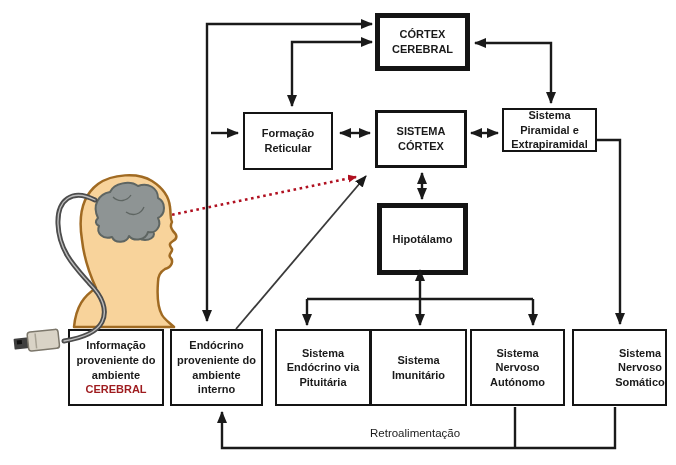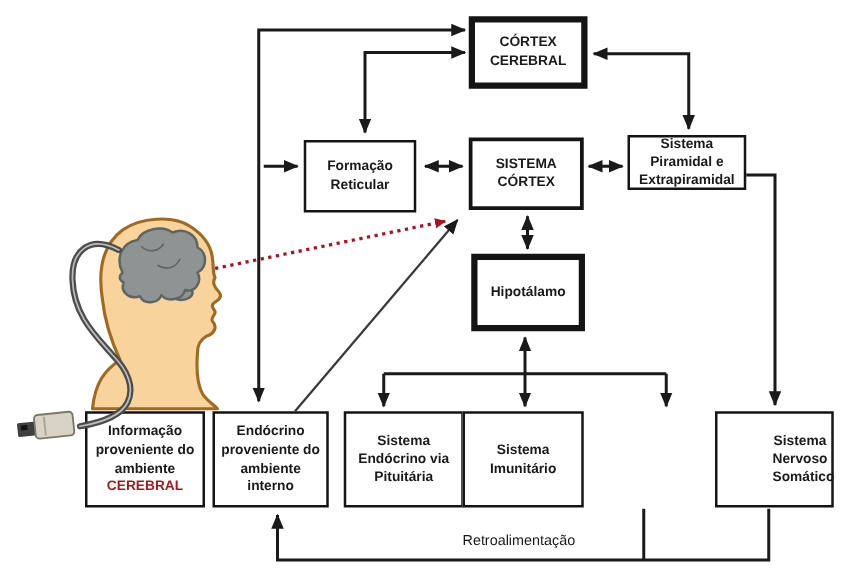--- a/index.html
+++ b/index.html
@@ -3,32 +3,32 @@
 <meta charset="utf-8">
 <style>
   html,body{margin:0;padding:0;background:#fff;}
   #stage{
     position:relative;width:676px;height:465px;background:#ffffff;overflow:hidden;
     font-family:"Liberation Sans","DejaVu Sans",sans-serif;color:#1a1a1a;
   }
   .box{
     position:absolute;box-sizing:border-box;background:#fff;
     border:2.4px solid #141414;
-    display:flex;flex-direction:column;justify-content:center;
+    display:flex;flex-direction:column;align-items:center;justify-content:center;
     text-align:center;font-weight:700;font-size:11px;line-height:1.32;
     padding:2px 3px;z-index:2;
   }
   .box.thick{border-width:5px;}
   .box.mid{border-width:3px;}
   .accent{color:var(--accent-red,#9e1b1e);}
   #box-cortex     {left:375px;top:13px; width:95px;height:58px;}
   #box-formacao   {left:243px;top:112px;width:90px;height:58px;}
   #box-limbico    {left:375px;top:110px;width:92px;height:58px;}
   #box-piramidal  {left:502px;top:108px;width:95px;height:44px;}
-  #box-hipotalamo {left:377px;top:203px;width:91px;height:62px;}
+  #box-hipotalamo {left:377px;top:203px;width:91px;height:72px;}
   .bottom-row{top:329px;height:77px;}
   #box-externo    {left:68px; width:96px;}
   #box-interno    {left:170px;width:93px;}
   #box-endocrino  {left:275px;width:96px;}
   #box-imunitario {left:370px;width:97px;}
   #box-autonomo   {left:470px;width:95px;}
   #box-somatico   {left:572px;width:95px;padding-left:44px;}
   #feedback-label{
     position:absolute;left:370px;top:427px;width:185px;text-align:left;
     font-weight:400;font-size:11.5px;z-index:2;
@@ -61,20 +61,23 @@
     <span class="accent">CEREBRAL</span>
   </div>
   <div class="box bottom-row" id="box-interno">
     <span>Endócrino proveniente do ambiente interno</span>
   </div>
   <div class="box bottom-row" id="box-endocrino">
     <span>Sistema Endócrino via Pituitária</span>
   </div>
   <div class="box bottom-row" id="box-imunitario">
     <span>Sistema Imunitário</span>
+  </div>
+  <div class="box bottom-row" id="box-autonomo">
+    <span>Sistema Nervoso Autónomo</span>
   </div>
   <div class="box bottom-row" id="box-somatico">
     <span>Sistema Nervoso Somático</span>
   </div>
 
   <div id="feedback-label">Retroalimentação</div>
 
   <svg id="overlay" width="676" height="465" viewBox="0 0 676 465">
     <defs>
       <marker id="ah" markerUnits="userSpaceOnUse" markerWidth="13" markerHeight="11" refX="11" refY="5" orient="auto-start-reverse">

